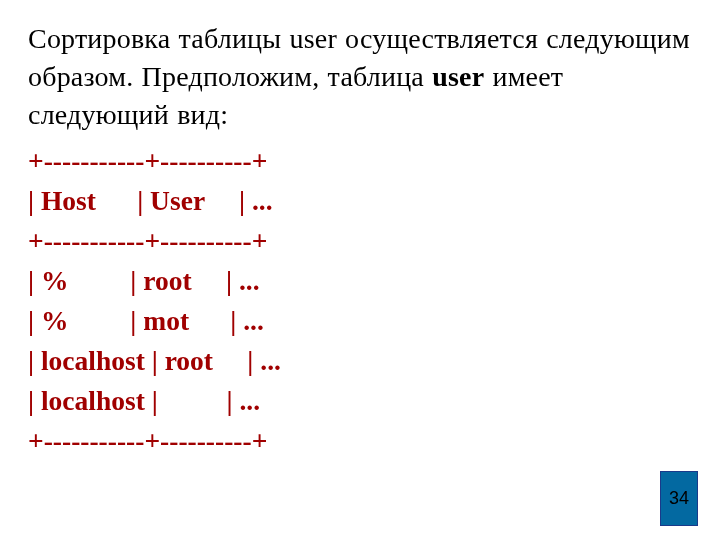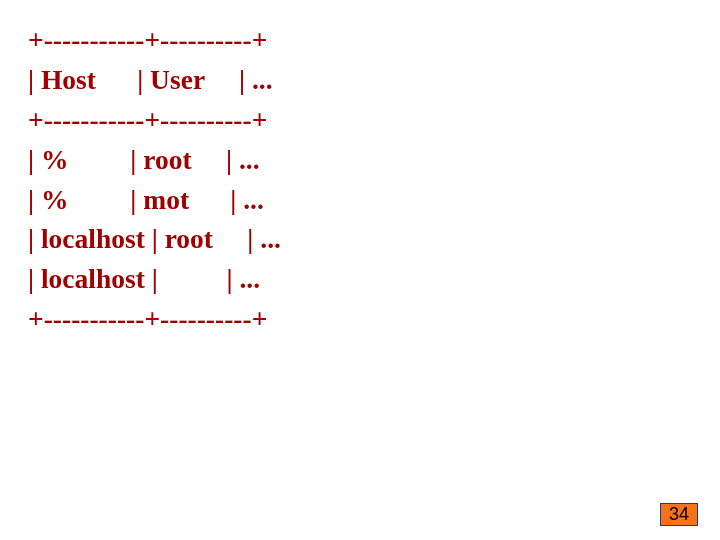--- a/index.html
+++ b/index.html
@@ -26,31 +26,34 @@
       font-size: 27.5px;
       line-height: 1.45;
       white-space: pre;
       letter-spacing: 0;
     }
     .page-number {
       position: absolute;
       right: 22px;
       bottom: 14px;
       border: 1.5px solid #1a3a8a;
-      padding: 0 8px;
+      padding: 16px 8px;
       font-family: Arial, sans-serif;
       font-size: 18px;
       color: #000;
-      background: #f97316;
+      background: #0369a1;
     }
   </style>
 </head>
 <body>
 
 <div class="page">
+  <p class="intro">
+    <span>Сортировка таблицы user осуществляется следующим образом. Предположим, таблица </span><span class="bold">user</span><span> имеет следующий вид:</span>
+  </p>
   <div class="ascii"><span>+-----------+----------+</span>
 <span>| Host      | User     | ...</span>
 <span>+-----------+----------+</span>
 <span>| %         | root     | ...</span>
 <span>| %         | mot      | ...</span>
 <span>| localhost | root     | ...</span>
 <span>| localhost |          | ...</span>
 <span>+-----------+----------+</span></div>
   <div class="page-number">34</div>
 </div>

